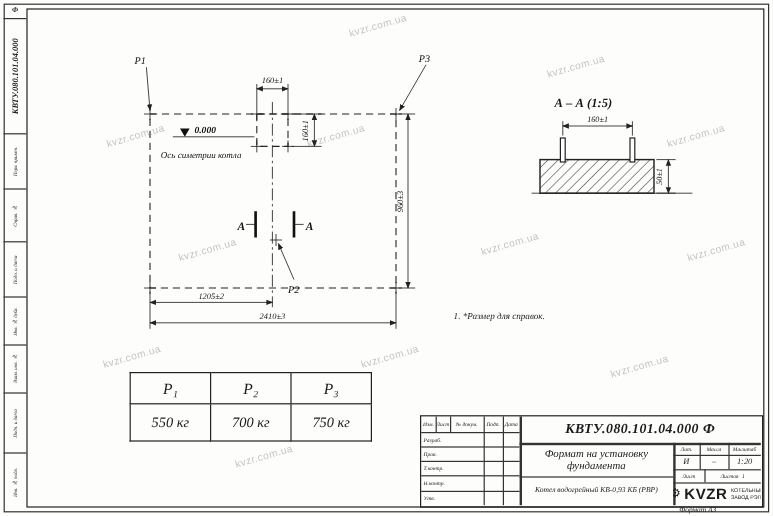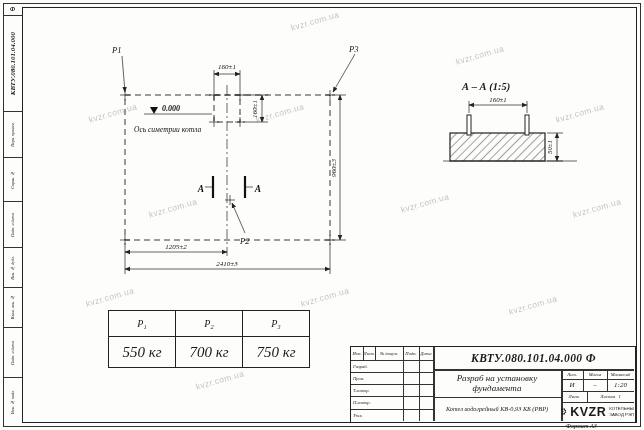--- a/index.html
+++ b/index.html
@@ -31,22 +31,22 @@
   .sec-title{position:absolute;left:462px;top:81px;font-size:10.5px;font-style:italic;font-weight:bold;}
 
   
   .notes{position:absolute;left:378px;top:259px;width:258px;font-size:7.6px;font-style:italic;line-height:1.28;}
   .note{margin-bottom:1px;}
   .hl{background:#9edbd6;}
 
   
   .loads{position:absolute;left:108px;top:310px;border-collapse:collapse;}
   .loads td{border:1px solid #222;width:64px;text-align:center;font-style:italic;}
-  .loads .hrow td{height:23px;font-size:10px;margin-top:12px;}
-  .loads .vrow td{height:28px;font-size:15px;}
+  .loads .hrow td{height:23px;font-size:13px;margin-top:12px;}
+  .loads .vrow td{height:28px;font-size:12px;}
 
   
   .tb{position:absolute;left:350px;top:346px;width:286px;height:77px;border:1.5px solid #222;box-sizing:border-box;}
   .vl{position:absolute;width:1px;background:#333;}
   .hline{position:absolute;height:1px;background:#333;}
   .cell{position:absolute;display:flex;align-items:center;justify-content:center;text-align:center;overflow:hidden;}
   .tb-small{font-size:4.6px;font-style:italic;}
   .tb-desig{font-size:11.5px;font-weight:bold;font-style:italic;letter-spacing:.4px;}
   .tb-title{font-size:9px;font-style:italic;line-height:1.15;}
   .tb-prod{font-size:6.3px;font-style:italic;line-height:1.2;}
@@ -195,20 +195,21 @@
       <path d="M34,18 V6 M92,18 V6"></path>
       <line x1="34" y1="10" x2="92" y2="10" marker-start="url(#ar2)" marker-end="url(#ar2)"></line>
       <path d="M112,38 H128 M112,66 H128"></path>
       <line x1="122" y1="38" x2="122" y2="66" marker-start="url(#ar2)" marker-end="url(#ar2)"></line>
     </g>
     <text style="font-size:6.8px" x="63" y="7" text-anchor="middle">160±1</text>
     <text style="font-size:6.8px" transform="rotate(-90 117 52)" x="117" y="52" text-anchor="middle">50±1</text>
   </svg>
 
   <div class="notes">
+      <div class="note"><span>1. *Размер для справок.</span></div>
     </div>
 
   <table class="loads">
     <tbody>
         <tr class="hrow">
       <td>P₁</td>
       <td>P₂</td>
       <td>P₃</td>
     </tr>
     <tr class="vrow">
@@ -248,21 +249,21 @@
     <div class="cell tb-small" style="left:68px;top:0;width:14px;height:13px">Дата</div>
 
     <div class="cell tb-small" style="left:0;top:13px;width:52px;height:12px;justify-content:flex-start;padding-left:2px">Разраб.</div>
     <div class="cell tb-small" style="left:0;top:25px;width:52px;height:12px;justify-content:flex-start;padding-left:2px">Пров.</div>
     <div class="cell tb-small" style="left:0;top:37px;width:52px;height:12px;justify-content:flex-start;padding-left:2px">Т.контр.</div>
     <div class="cell tb-small" style="left:0;top:49px;width:52px;height:13px;justify-content:flex-start;padding-left:2px">Н.контр.</div>
     <div class="cell tb-small" style="left:0;top:62px;width:52px;height:12px;justify-content:flex-start;padding-left:2px">Утв.</div>
 
     <div class="cell tb-desig" style="left:82px;top:0;width:201px;height:22px">КВТУ.080.101.04.000 Ф</div>
 
-    <div class="cell tb-title" style="left:95px;top:22px;width:102px;height:28px">Разраб на установку фундамента</div>
+    <div class="cell tb-title" style="left:95px;top:22px;width:102px;height:28px">Формат на установку фундамента</div>
     <div class="cell tb-prod" style="left:88px;top:50px;width:116px;height:24px">Котел водогрейный КВ-0,93 КБ (РВР)</div>
 
     <div class="cell tb-small" style="left:210px;top:22px;width:22px;height:10px">Лит.</div>
     <div class="cell tb-small" style="left:232px;top:22px;width:24px;height:10px">Масса</div>
     <div class="cell tb-small" style="left:256px;top:22px;width:27px;height:10px">Масштаб</div>
     <div class="cell tb-val" style="left:210px;top:32px;width:22px;height:12px">И</div>
     <div class="cell tb-val" style="left:232px;top:32px;width:24px;height:12px">–</div>
     <div class="cell tb-val" style="left:256px;top:32px;width:27px;height:12px">1:20</div>
 
     <div class="cell tb-small" style="left:210px;top:44px;width:26px;height:11px">Лист</div>

